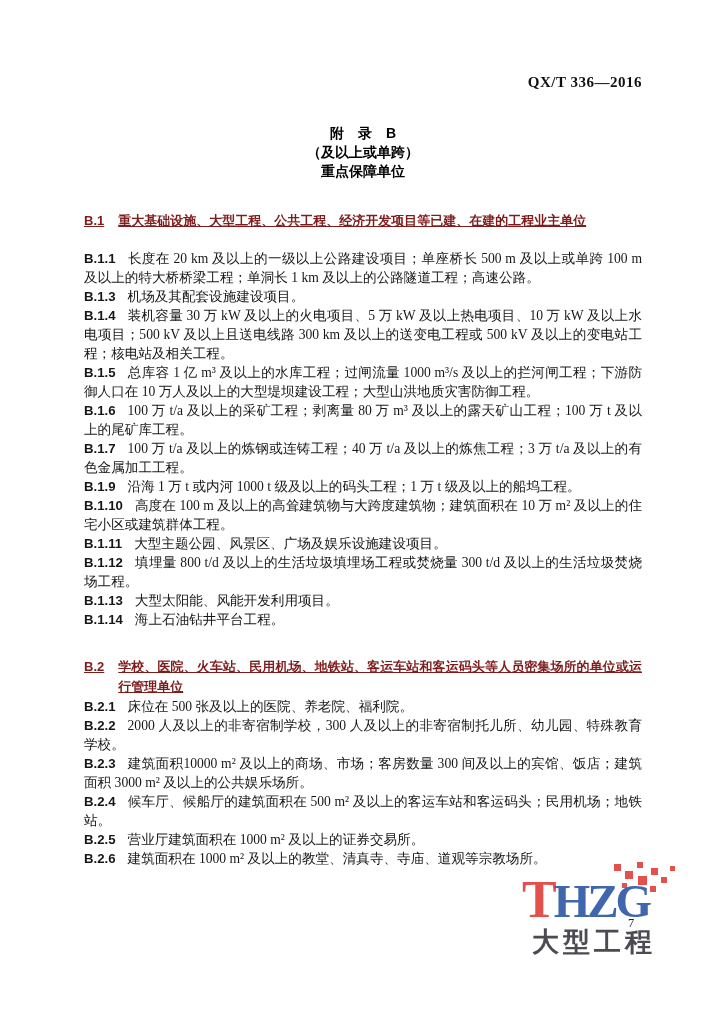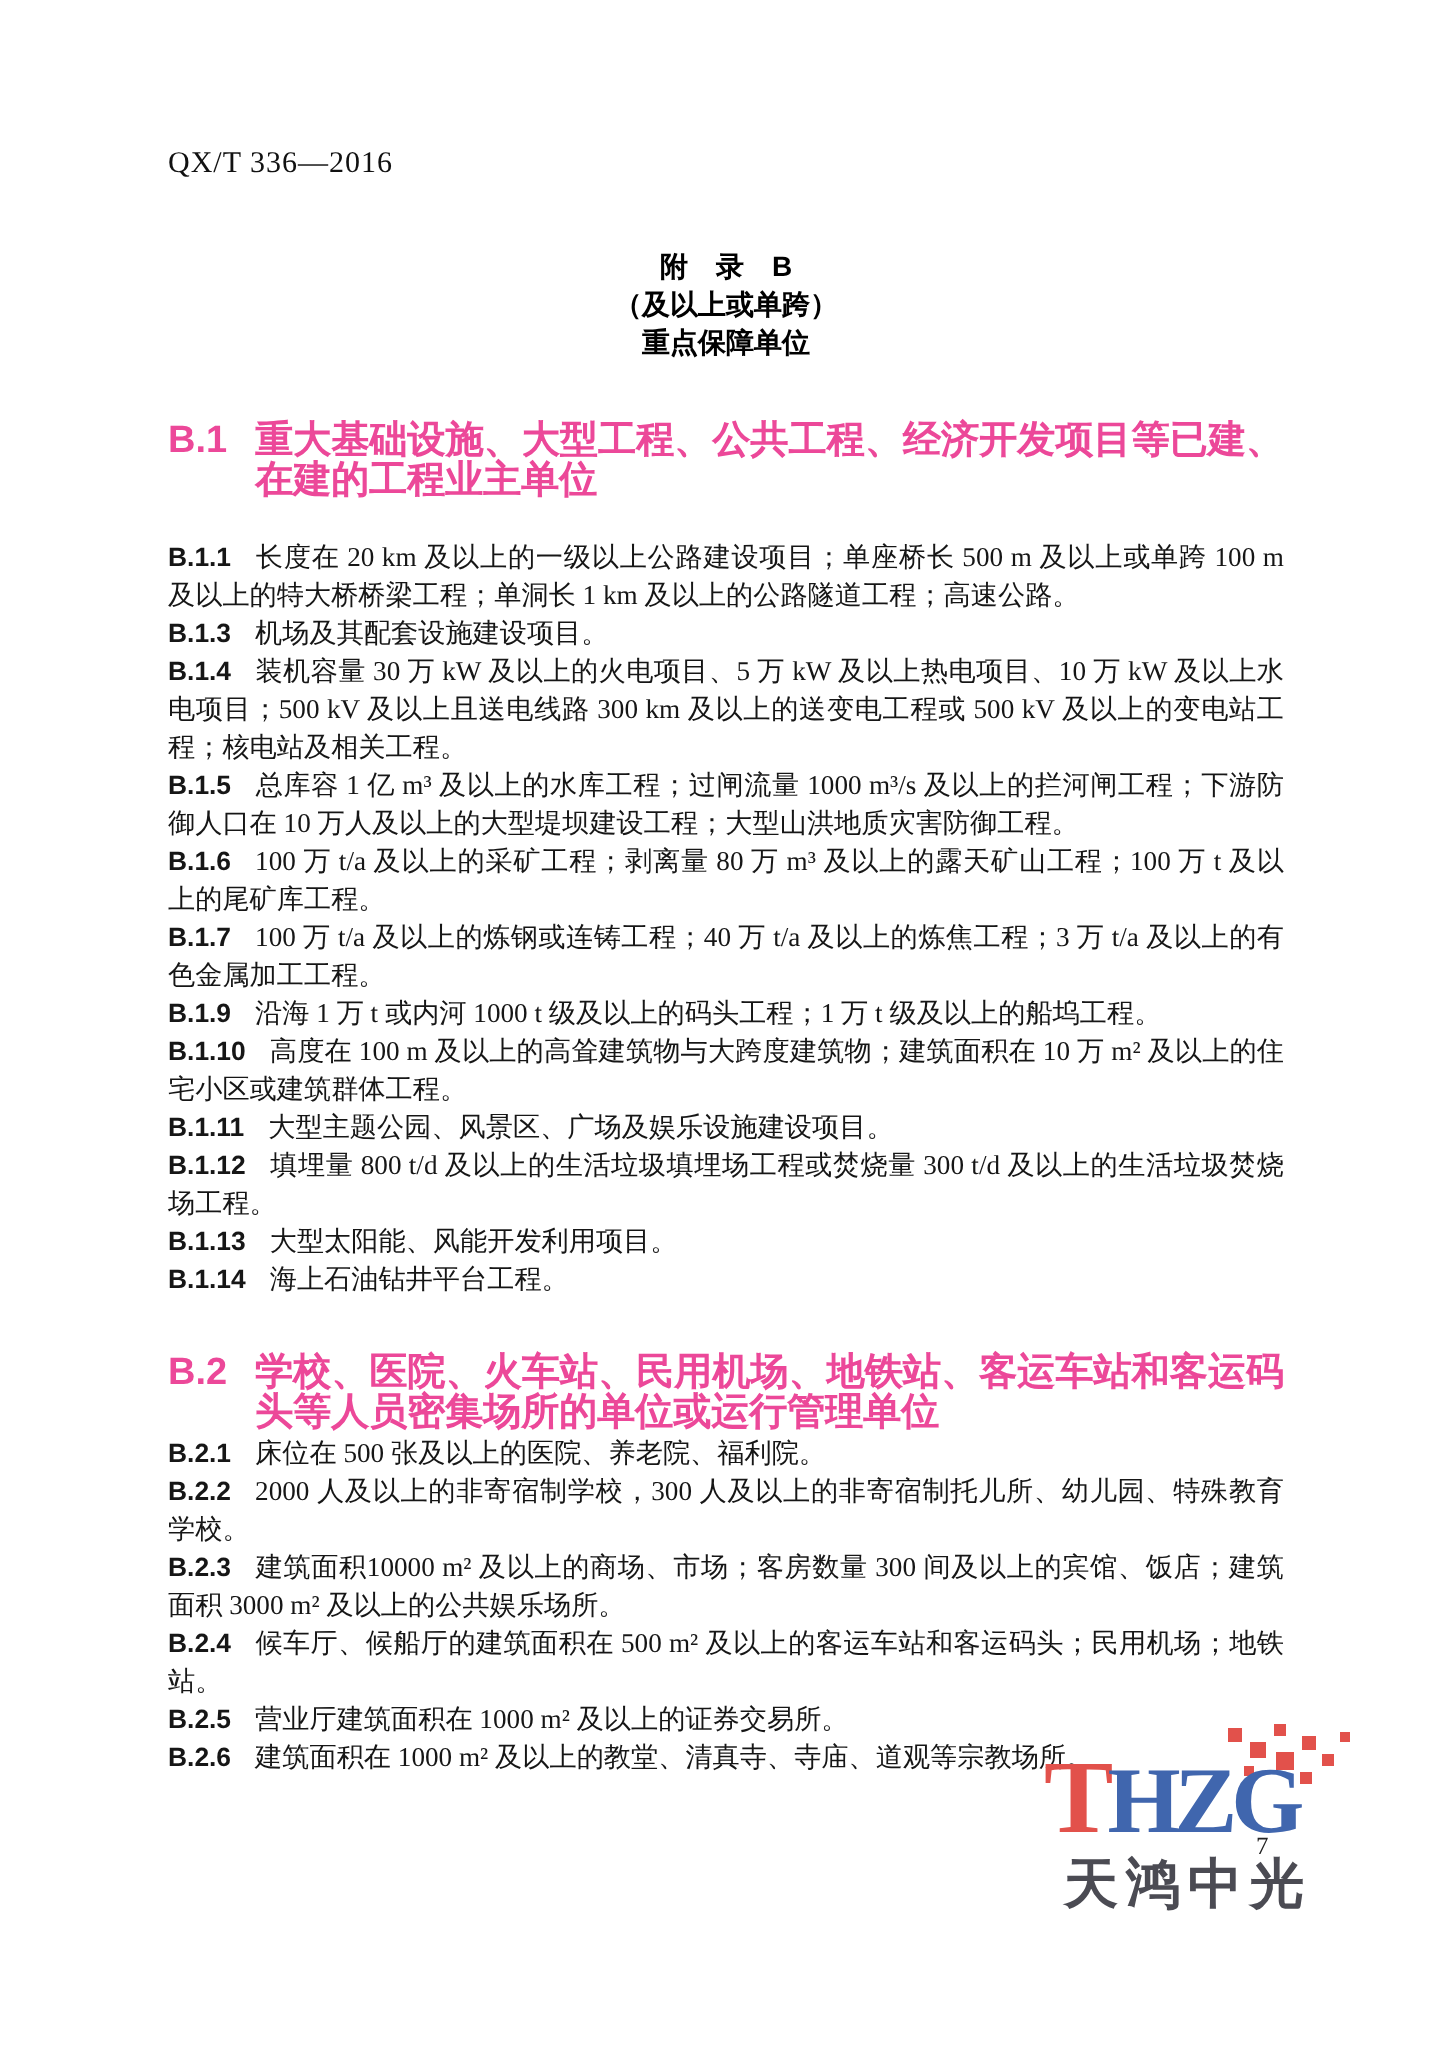--- a/index.html
+++ b/index.html
@@ -14,43 +14,45 @@
     color: #161616;
   }
   .content {
     position: absolute;
     left: 84px;
     width: 558px;
     top: 0;
   }
   .doc-code {
     padding-top: 74px;
-    font-weight: normal;
+    text-align: right;
+    font-weight: bold;
     font-size: 15px;
     letter-spacing: 0.5px;
     color: #111;
   }
   .appendix-title {
     margin-top: 33px;
     text-align: center;
     font-family: "Liberation Sans", sans-serif;
     font-weight: bold;
     font-size: 14px;
     line-height: 19px;
     color: #000;
   }
   .sec-heading {
     display: flex;
     margin-top: 30px;
     font-family: "Liberation Sans", sans-serif;
     font-weight: bold;
-    font-size: 19px;
+    font-size: 13px;
     line-height: 20px;
-    color: #ec4899;
+    color: #7f1d1d;
     text-align: justify;
+    text-decoration: underline;
   }
   .sec-heading .num { margin-right: 14px; white-space: nowrap; }
   .items { margin-top: 18px; }
   .items-2 { }
   .item {
     margin: 0;
     font-size: 13.6px;
     line-height: 19px;
     text-align: justify;
     text-justify: inter-ideograph;
@@ -160,17 +162,17 @@
     <span class="px" style="left: 119px; top: 0px; width: 6px; height: 6px; background: rgb(226, 81, 75);"></span>
     <span class="px" style="left: 120px; top: 14px; width: 9px; height: 9px; background: rgb(226, 81, 75);"></span>
     <span class="px" style="left: 133px; top: 6px; width: 7px; height: 7px; background: rgb(226, 81, 75);"></span>
     <span class="px" style="left: 143px; top: 15px; width: 6px; height: 6px; background: rgb(226, 81, 75);"></span>
     <span class="px" style="left: 104px; top: 21px; width: 5px; height: 5px; background: rgb(226, 81, 75);"></span>
     <span class="px" style="left: 132px; top: 24px; width: 6px; height: 6px; background: rgb(226, 81, 75);"></span>
     <span class="px" style="left: 152px; top: 4px; width: 5px; height: 5px; background: rgb(226, 81, 75);"></span>
     <div class="logo-row">
       <span class="logo-t" style="color: rgb(226, 81, 75);">T</span><span style="color: rgb(64, 102, 174);">HZG</span>
     </div>
-    <div class="logo-sub" style="color: rgb(75, 75, 83);">天鸿中光</div>
+    <div class="logo-sub" style="color: rgb(75, 75, 83);">大型工程</div>
   </div>
 
   <div class="page-num">7</div>
 </div>
 
 </body></html>

